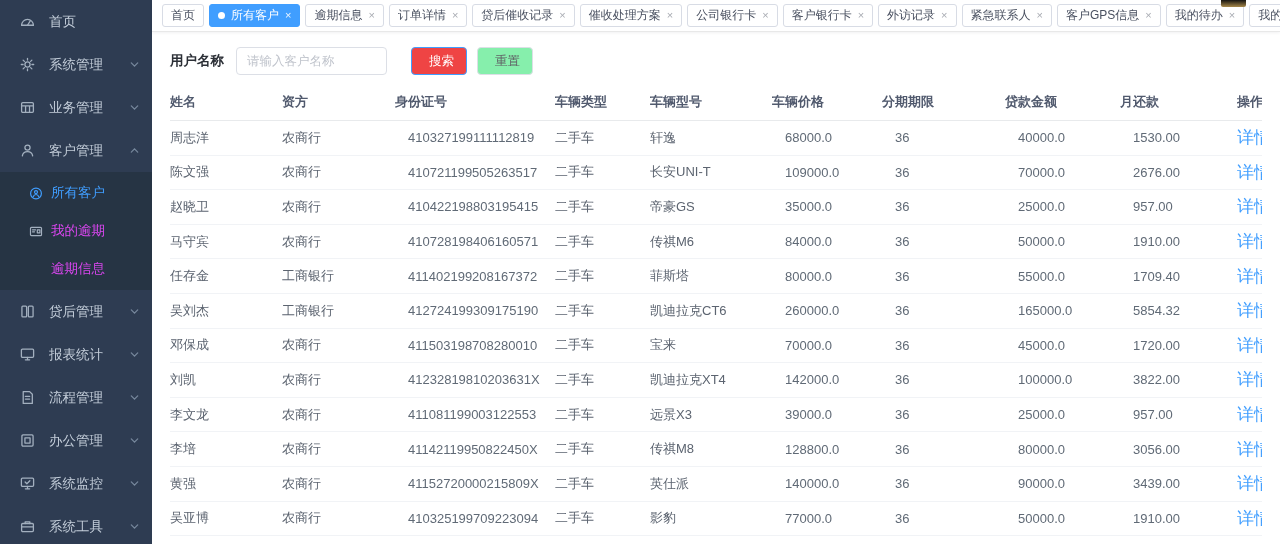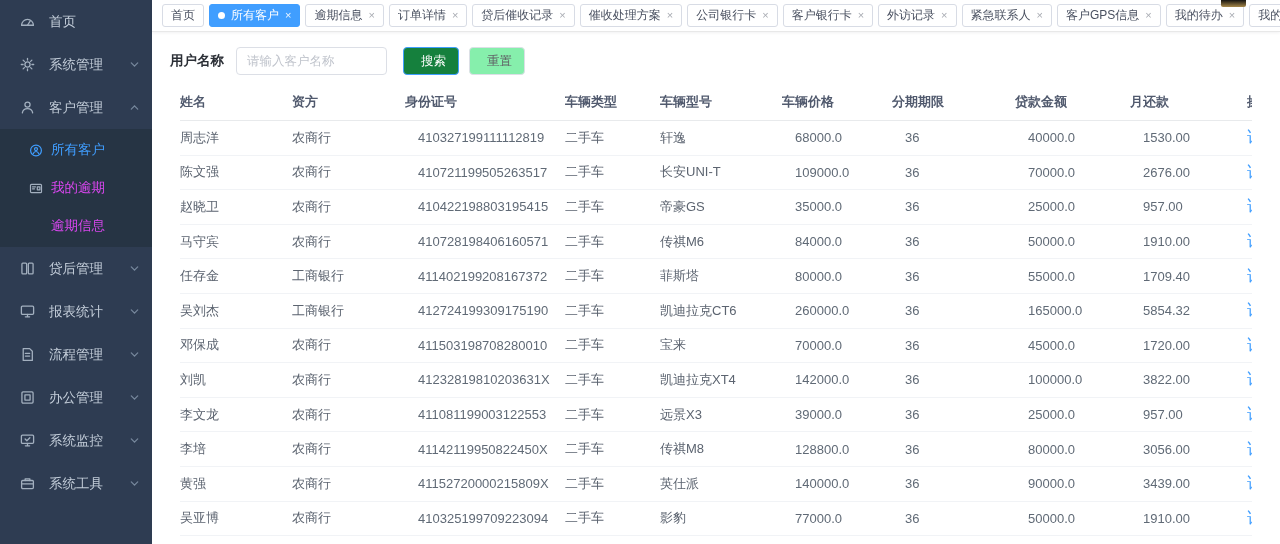--- a/index.html
+++ b/index.html
@@ -42,24 +42,24 @@
   .search-row { display:flex; align-items:center; padding:15px 0 9px 18px; gap:10px; flex-shrink:0; }
   .search-label { font-weight:bold; color:#2b2f36; font-size:13.5px; margin-right:2px; }
   .search-input { width:151px; height:28px; border:1px solid #dcdfe6; border-radius:4px;
                   padding:0 10px; font-size:12.5px; color:#606266; outline:none;
                   font-family:"Liberation Sans","DejaVu Sans",sans-serif; }
   .search-input::placeholder { color:#c0c4cc; }
   .btn { height:28px; display:inline-flex; align-items:center; gap:5px; padding:0 12px;
          border-radius:4px; font-size:12.5px; cursor:pointer; border:1px solid transparent;
          font-family:"Liberation Sans","DejaVu Sans",sans-serif; }
   .btn .bi { display:inline-flex; }
-  .btn-primary { background:#15803d; border-color:#409eff; color:#fff; margin-left:6px; }
+  .btn-primary { background:#ef4444; border-color:#409eff; color:#fff; margin-left:14px; }
   .btn-plain { background:#86efac; border-color:#dcdfe6; color:#606266; }
 
-  .table-wrap { padding:0 28px; flex:1; overflow:hidden; }
+  .table-wrap { padding:0 18px; flex:1; overflow:hidden; }
   .tgrid { display:grid; grid-template-columns:112px 113px 160px 95px 122px 110px 123px 115px 117px 1fr;
            align-items:center; }
   .thead { height:37px; border-bottom:1px solid #e8eaec; }
   .thead .cell { font-weight:bold; color:#515a6e; font-size:13px; }
   .trow { height:34.6px; border-bottom:1px solid #f1f3f6; }
   .cell { padding-right:6px; overflow:hidden; white-space:nowrap; color:#5c6470; font-size:13px; }
   .cell.num { color:#606a76;margin-left:13px; }
   .cell.op { text-align:center; padding-right:1px; }
   .detail-link { color:#409eff; font-size:17px; text-decoration:none; cursor:pointer; }
 </style>
@@ -79,20 +79,34 @@
         <span>首页</span>
       </div>
       <div class="menu-item">
         <span class="mi-icon">
           <svg width="15" height="15" viewBox="0 0 14 14" fill="none" stroke="currentColor" stroke-width="1.2" stroke-linecap="round" stroke-linejoin="round">
             <circle cx="7" cy="7" r="2.4"></circle>
             <path d="M7 1.2v1.7M7 11.1v1.7M1.2 7h1.7M11.1 7h1.7M2.9 2.9l1.2 1.2M9.9 9.9l1.2 1.2M11.1 2.9 9.9 4.1M4.1 9.9l-1.2 1.2"></path>
           </svg>
         </span>
         <span>系统管理</span>
+        <span class="chev">
+          <svg width="11" height="11" viewBox="0 0 12 12" fill="none" stroke="currentColor" stroke-width="1.4" stroke-linecap="round">
+            <path d="m2.5 4.2 3.5 3.6 3.5-3.6"></path>
+          </svg>
+        </span>
+      </div>
+      <div class="menu-item">
+        <span class="mi-icon">
+          <svg width="15" height="15" viewBox="0 0 14 14" fill="none" stroke="currentColor" stroke-width="1.2" stroke-linecap="round" stroke-linejoin="round">
+            <rect x="1.5" y="2.5" width="11" height="9" rx="1"></rect>
+            <path d="M1.5 5.5h11M5.2 5.5v6M8.9 5.5v6"></path>
+          </svg>
+        </span>
+        <span>业务管理</span>
         <span class="chev">
           <svg width="11" height="11" viewBox="0 0 12 12" fill="none" stroke="currentColor" stroke-width="1.4" stroke-linecap="round">
             <path d="m2.5 4.2 3.5 3.6 3.5-3.6"></path>
           </svg>
         </span>
       </div>
       <div class="menu-item">
         <span class="mi-icon">
           <svg width="15" height="15" viewBox="0 0 14 14" fill="none" stroke="currentColor" stroke-width="1.2" stroke-linecap="round" stroke-linejoin="round">
             <circle cx="7" cy="4.3" r="2.4"></circle>

